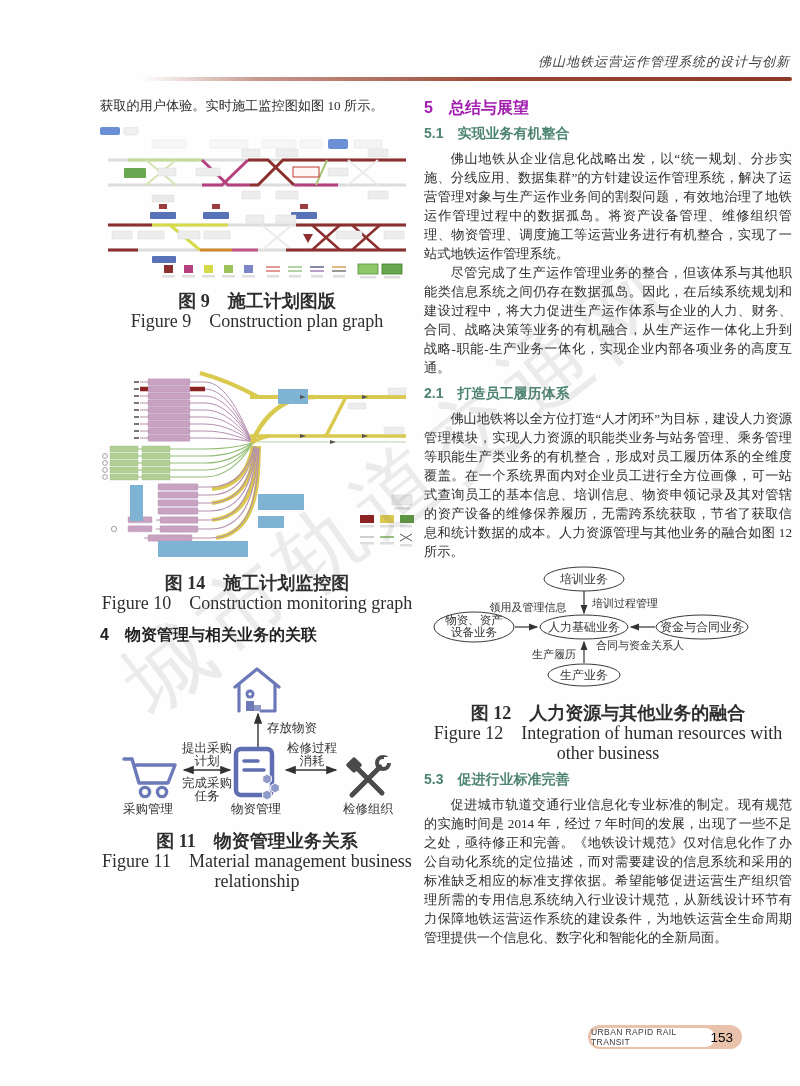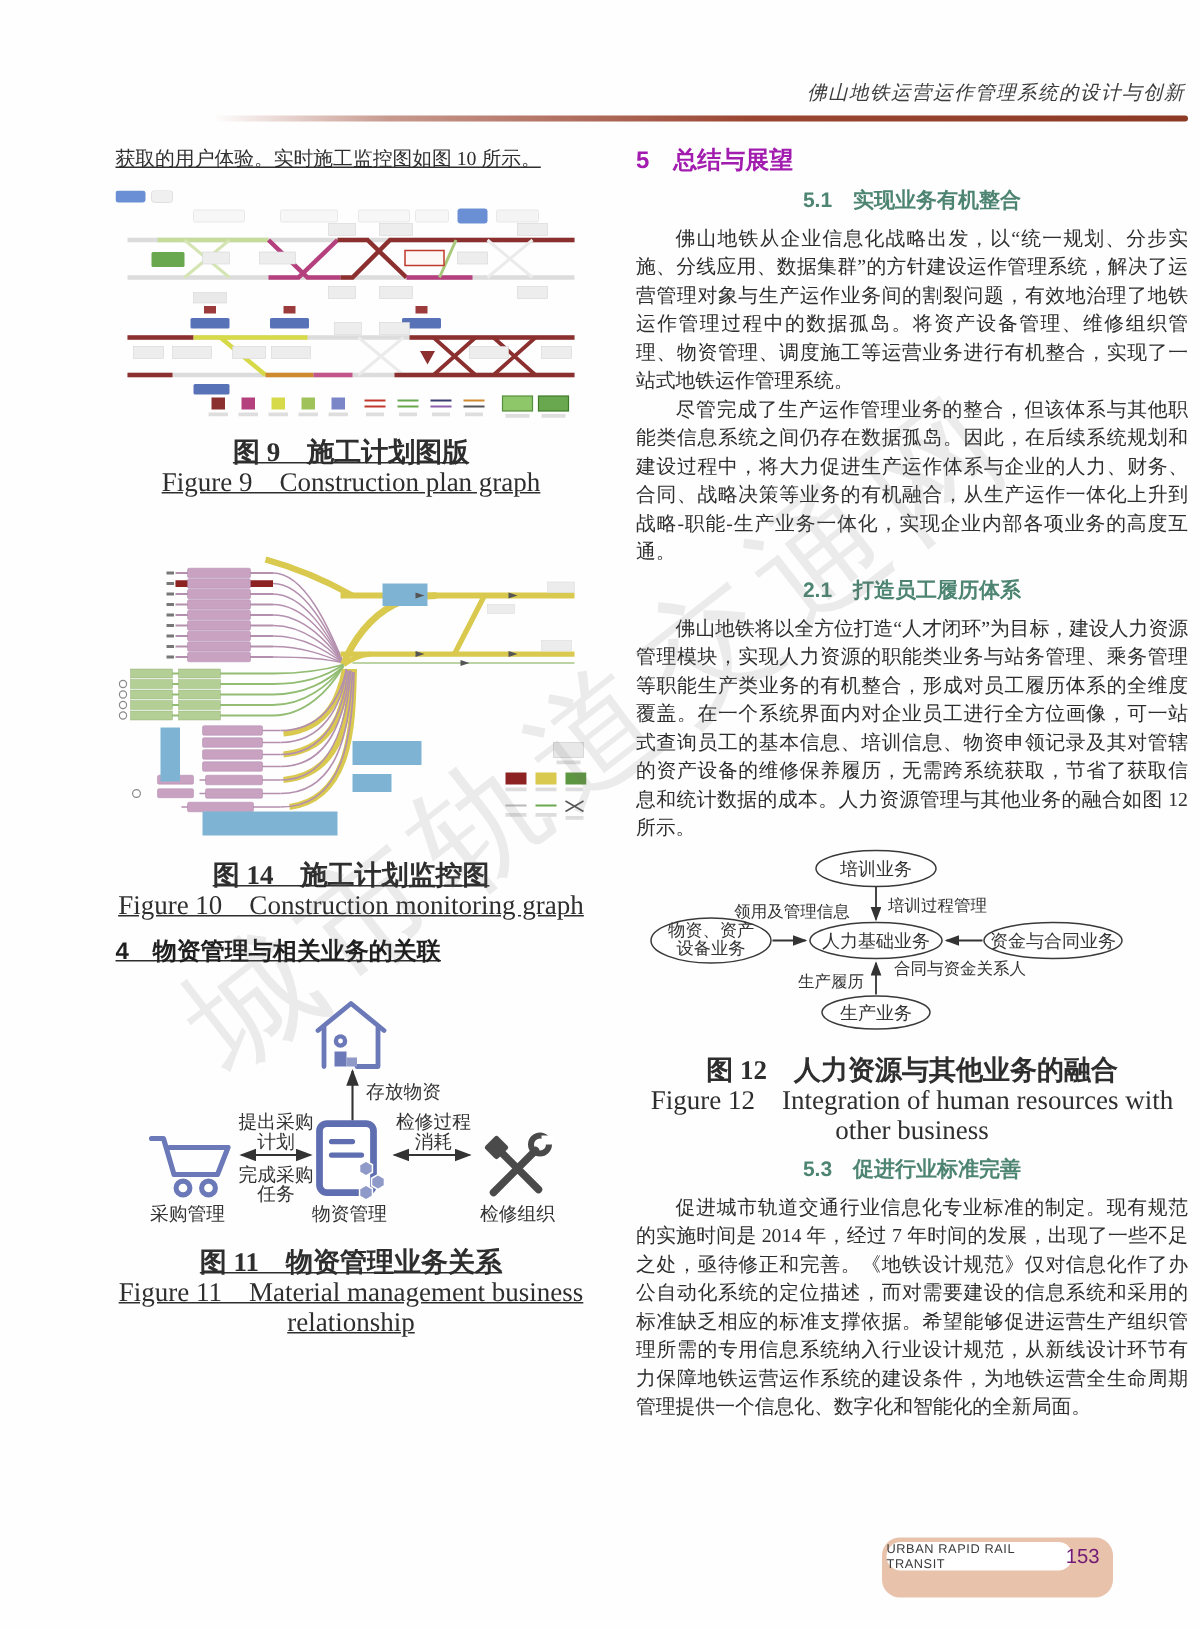--- a/index.html
+++ b/index.html
@@ -6,40 +6,40 @@
   .page{position:relative;width:800px;height:1086px;background:#fefefe;overflow:hidden;
         font-family:"Liberation Serif","DejaVu Serif",serif;color:#2e2e2e;}
   .header-title{position:absolute;top:53px;right:10px;font-style:italic;font-size:13px;
         color:#3c3c3c;letter-spacing:1px;}
   .header-rule{position:absolute;top:77px;left:142px;right:8px;height:4px;border-radius:2px;
         background:linear-gradient(90deg,rgba(154,70,50,0),rgba(154,70,50,.55) 18%,#9a4632 55%,#8c3a26);}
   .watermark{position:absolute;left:10px;top:430px;width:780px;transform:rotate(-38deg);
         font-size:86px;color:rgba(110,110,110,.13);letter-spacing:10px;white-space:nowrap;
         text-align:center;pointer-events:none;z-index:5;}
   .col{position:absolute;top:96px;font-size:13.2px;line-height:19px;text-align:justify;z-index:2;}
-  .col-left{left:77px;width:314px;text-decoration:underline;}
+  .col-left{left:100px;width:314px;}
   .col-right{left:424px;width:368px;}
   p.body{margin:0;text-indent:2em;}
   p.noindent{margin:0;text-indent:0;}
   .caption{text-align:center;font-size:18px;line-height:20px;margin:0;text-indent:0;}
   .caption-zh{font-weight:600;margin-top:7px;}
   .h-sec{font-family:"Liberation Sans",sans-serif;font-weight:700;font-size:16px;color:#1f1f1f;
         margin:12px 0 7px;text-align:left;text-indent:0;}
   .h-sec5{color:#a21caf;margin:2px 0 5px;}
   .h-sub{font-family:"Liberation Sans",sans-serif;font-weight:600;font-size:14px;color:#4d8472;
-        margin:7px 0 6px;text-align:center;text-indent:0;}
+        margin:7px 0 6px;text-align:left;text-indent:0;}
   .figwrap{text-align:center;}
   svg.fig text{font-family:"Liberation Serif","DejaVu Serif",serif;fill:#333;}
-  .footer-pill{position:absolute;top:1025px;left:588px;width:154px;height:40px;
+  .footer-pill{position:absolute;top:1025px;left:588px;width:154px;height:24px;
         background:#e9c2ab;border-radius:12px;z-index:3;}
   .footer-inner{position:absolute;top:2.5px;left:3px;width:124px;height:19px;background:#fff;
         border-radius:10px;display:flex;align-items:center;justify-content:center;
         font-family:"Liberation Sans",sans-serif;font-size:8.5px;color:#3a3a3a;letter-spacing:.4px;}
   .footer-num{position:absolute;top:0;right:9px;height:24px;display:flex;align-items:center;
-        font-family:"Liberation Sans",sans-serif;font-size:13.5px;color:#701a75;}
+        font-family:"Liberation Sans",sans-serif;font-size:13.5px;color:#000000;}
 </style>
 </head>
 <body>
 
 <div class="page">
 
   <div class="header-title">佛山地铁运营运作管理系统的设计与创新</div>
   <div class="header-rule"></div>
   <div class="watermark">城市轨道交通网</div>
 

